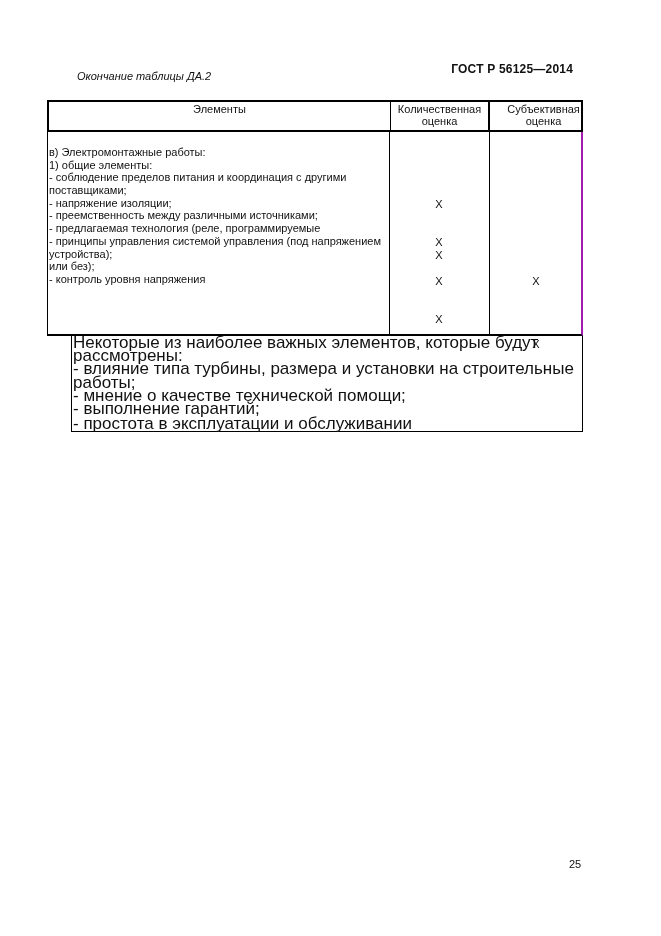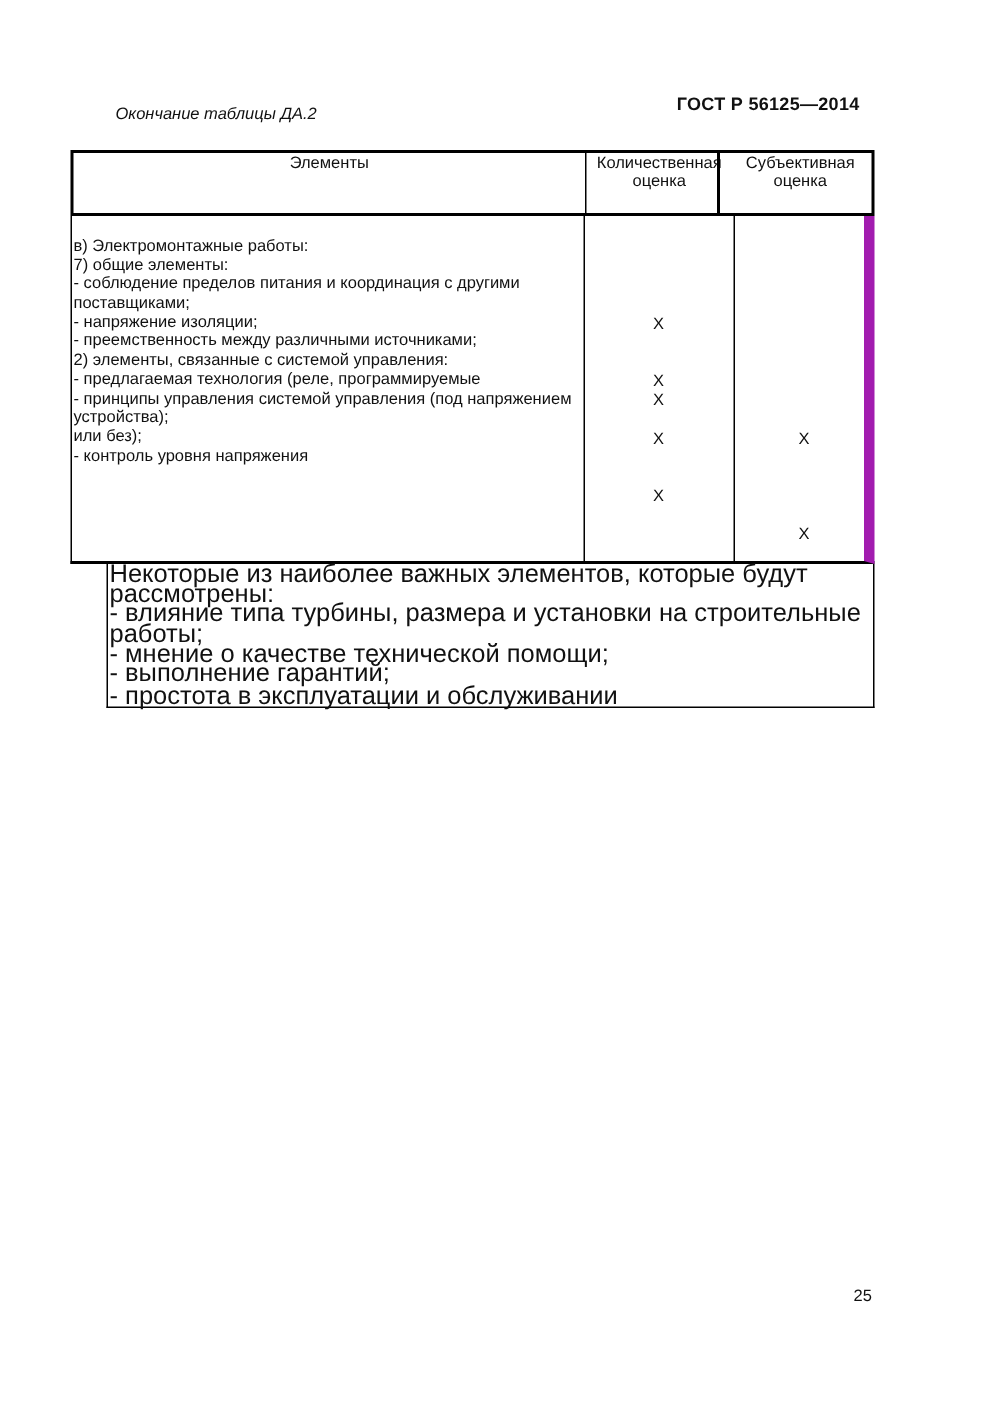--- a/index.html
+++ b/index.html
@@ -1,26 +1,26 @@
 <!DOCTYPE html>
 <html><head>
   <meta charset="utf-8">
   <style>
     html, body { margin:0; padding:0; background:#fff; }
     body { width:661px; height:936px; position:relative; overflow:hidden;
       font-family:"Liberation Sans", sans-serif; color:#111; }
     .hdr { position:absolute; top:62px; right:88px; font-size:12px; font-weight:bold; letter-spacing:0.2px; }
     .caption { position:absolute; top:70px; left:77px; font-size:11px; font-style:italic; }
     .tbl { position:absolute; left:47px; top:100px; width:536px; }
-    .head-row { position:relative; height:44px; border:2px solid #000; box-sizing:border-box; }
+    .head-row { position:relative; height:32px; border:2px solid #000; box-sizing:border-box; }
     .head-row .c { position:absolute; top:0; height:100%; font-size:11px; line-height:12px; text-align:center; box-sizing:border-box; padding-top:1px; }
     .c1 { left:0; width:341px; }
     .c2 { left:341px; width:98px; border-left:1px solid #000; }
-    .c3 { left:429px; width:93px; border-left:2px solid #000;padding-left:16px; }
-    .body-row { position:relative; height:232px; border-left:1px solid #000; border-right:7px solid #a21caf; border-bottom:2px solid #000; box-sizing:border-box; }
+    .c3 { left:439px; width:93px; border-left:2px solid #000;padding-left:16px; }
+    .body-row { position:relative; height:204px; border-left:1px solid #000; border-right:2px solid #a21caf; border-bottom:2px solid #000; box-sizing:border-box; }
     .body-row .vl { position:absolute; top:0; bottom:0; border-left:1px solid #000; }
     .lines { position:absolute; left:1px; top:14px; width:340px; font-size:11px; line-height:12.7px; }
     .line { white-space:nowrap; height:12.7px; }
     .mark { position:absolute; font-size:11px; width:20px; text-align:center; }
     .note-row { position:relative; border:1px solid #000; border-top:none; box-sizing:border-box; padding:0 0 1px 1px; font-size:17px; line-height:13.2px;margin-left:24px; }
     .pg { position:absolute; top:858px; left:569px; font-size:11px;text-align:right; }
   </style>
 </head>
 <body>
 
@@ -40,26 +40,25 @@
       <div>Субъективная</div>
       <div>оценка</div>
     </div>
   </div>
 
   <div class="body-row">
     <div class="vl" style="left:341px"></div>
     <div class="vl" style="left:441px"></div>
     <div class="lines">
       <div class="line">в) Электромонтажные работы:</div>
-      <div class="line">7) общие элементы:</div>
+      <div class="line">1) общие элементы:</div>
       <div class="line">- соблюдение пределов питания и координация с другими</div>
       <div class="line">поставщиками;</div>
       <div class="line">- напряжение изоляции;</div>
       <div class="line">- преемственность между различными источниками;</div>
-      <div class="line">2) элементы, связанные с системой управления:</div>
       <div class="line">- предлагаемая технология (реле, программируемые</div>
       <div class="line">- принципы управления системой управления (под напряжением</div>
       <div class="line">устройства);</div>
       <div class="line">или без);</div>
       <div class="line">- контроль уровня напряжения</div>
     </div>
 
     <div class="mark" style="left:381px;top:66px">X</div>
     <div class="mark" style="left:381px;top:104px">X</div>
     <div class="mark" style="left:381px;top:117px">X</div>

